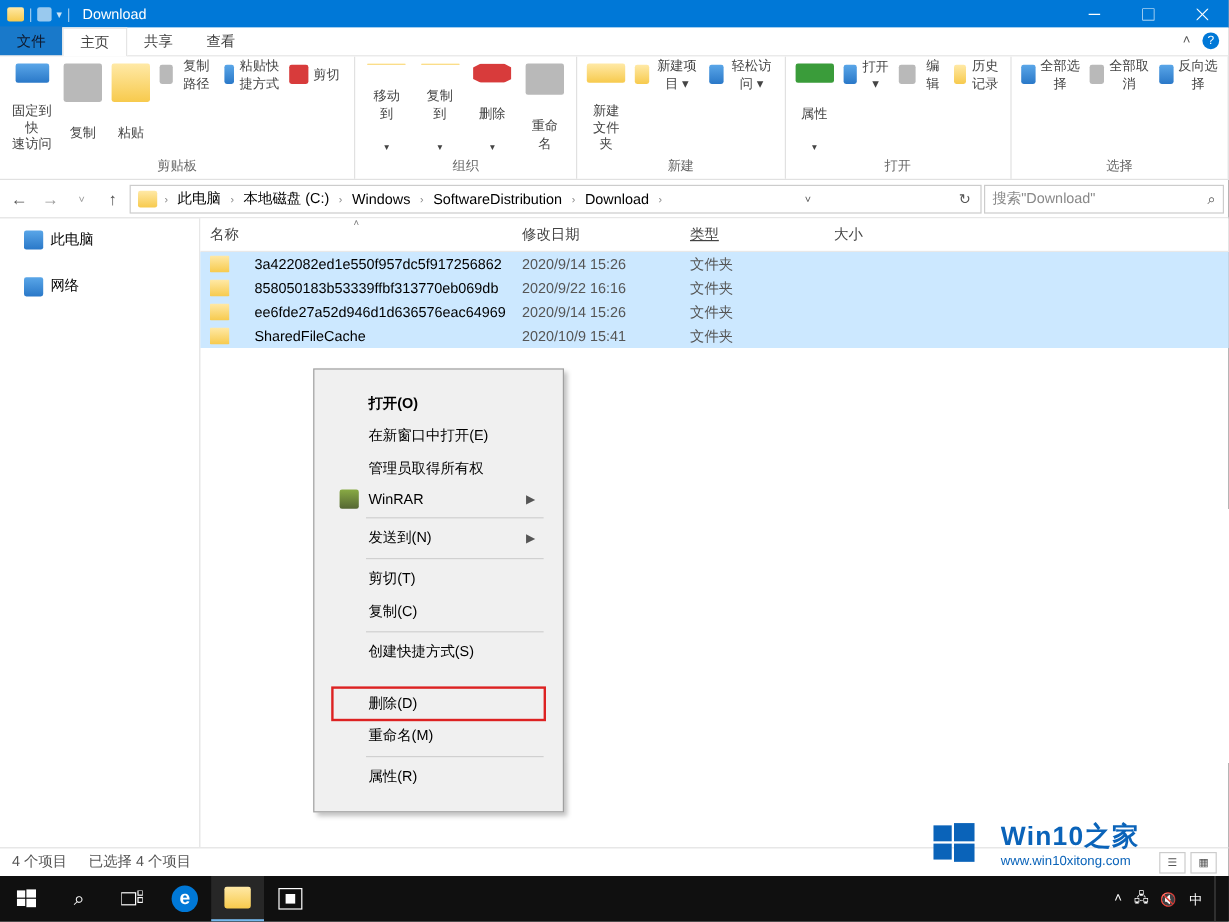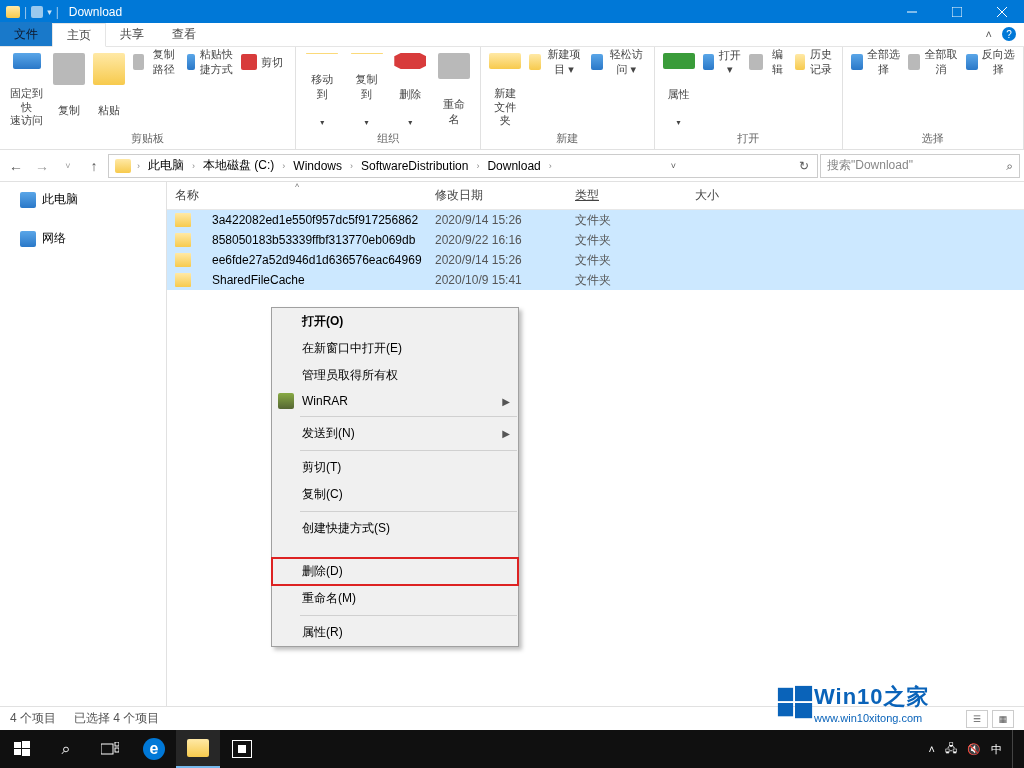--- a/index.html
+++ b/index.html
@@ -53,30 +53,30 @@
 .columns .sort-ind { position: absolute; top: -1px; left: 50%; transform: translateX(-50%); font-size: 8px; color: #777; }
 .rows { font-size: 12px; }
 .row { display: flex; align-items: center; height: 20px; cursor: pointer; }
 .row.sel { background: #cce8ff; }
 .row .cell { padding: 0 8px; white-space: nowrap; overflow: hidden; text-overflow: ellipsis; }
 .row .cell.name { width: 260px; display: flex; align-items: center; gap: 21px; }
 .row .cell.date { width: 140px; color: #555; }
 .row .cell.type { width: 120px; color: #555; }
 .row .cell.size { width: 80px; }
 .fico { width: 16px; height: 14px; background: linear-gradient(#ffe9a6,#f7ca4d); border-radius: 1px; flex: none; }
-.ctxmenu { position: absolute; top: 307px; left: 271px; width: 248px; background: #f0f0f0; border: 1px solid #a0a0a0; box-shadow: 3px 3px 4px rgba(0,0,0,.25); font-size: 12px; z-index: 10; padding: 0; }
+.ctxmenu { position: absolute; top: 307px; left: 261px; width: 209px; background: #f0f0f0; border: 1px solid #a0a0a0; box-shadow: 3px 3px 4px rgba(0,0,0,.25); font-size: 12px; z-index: 10; padding: 15px; }
 .ctxmenu .mi { padding: 5px 8px 5px 30px; position: relative; cursor: pointer; display: flex; align-items: center; }
 .ctxmenu .mi .arrow { margin-left: auto; font-size: 10px; color: #555; }
 .ctxmenu .mi .mico { position: absolute; left: 6px; width: 16px; height: 16px; }
 .ctxmenu .sep { height: 1px; background: #d0d0d0; margin: 3px 1px 3px 28px; }
 .ctxmenu .mi.marked { outline: 2px solid #d22; outline-offset: -1px; margin-top: 16px; }
 .status { height: 24px; border-top: 1px solid #e1e1e1; display: flex; align-items: center; font-size: 12px; color: #555; padding: 0 10px; gap: 18px; }
 .status .right { margin-left: auto; display: flex; gap: 4px; }
 .status .vbtn { width: 22px; height: 18px; border: 1px solid #ccc; display: flex; align-items: center; justify-content: center; font-size: 9px; }
-.watermark { position: absolute; right: 18px; bottom: 42px; width: 230px; height: 46px; display: flex; align-items: center; gap: 0; color: #0a63b9; font-weight: bold; pointer-events: none; }
+.watermark { position: absolute; right: 18px; bottom: 42px; width: 230px; height: 46px; display: flex; align-items: center; gap: 20px; color: #0a63b9; font-weight: bold; pointer-events: none; }
 .watermark .logo { width: 38px; height: 38px; }
 .watermark .t1 { font-size: 22px; letter-spacing: 1px; }
 .watermark .t2 { font-size: 11px; color: #0a63b9; font-weight: normal; }
 .taskbar { height: 38px; background: #101010; display: flex; align-items: center; position: absolute; bottom: 0; left: 0; right: 0; }
 .taskbar .tb { width: 44px; height: 38px; display: flex; align-items: center; justify-content: center; cursor: pointer; }
 .taskbar .tb.active { background: #272727; border-bottom: 2px solid #76b9ed; }
 .taskbar .tray { margin-left: auto; display: flex; align-items: center; gap: 10px; padding: 0 8px; color: #fff; font-size: 11px; }
 svg { display: block; }
 </style>
 </head>

